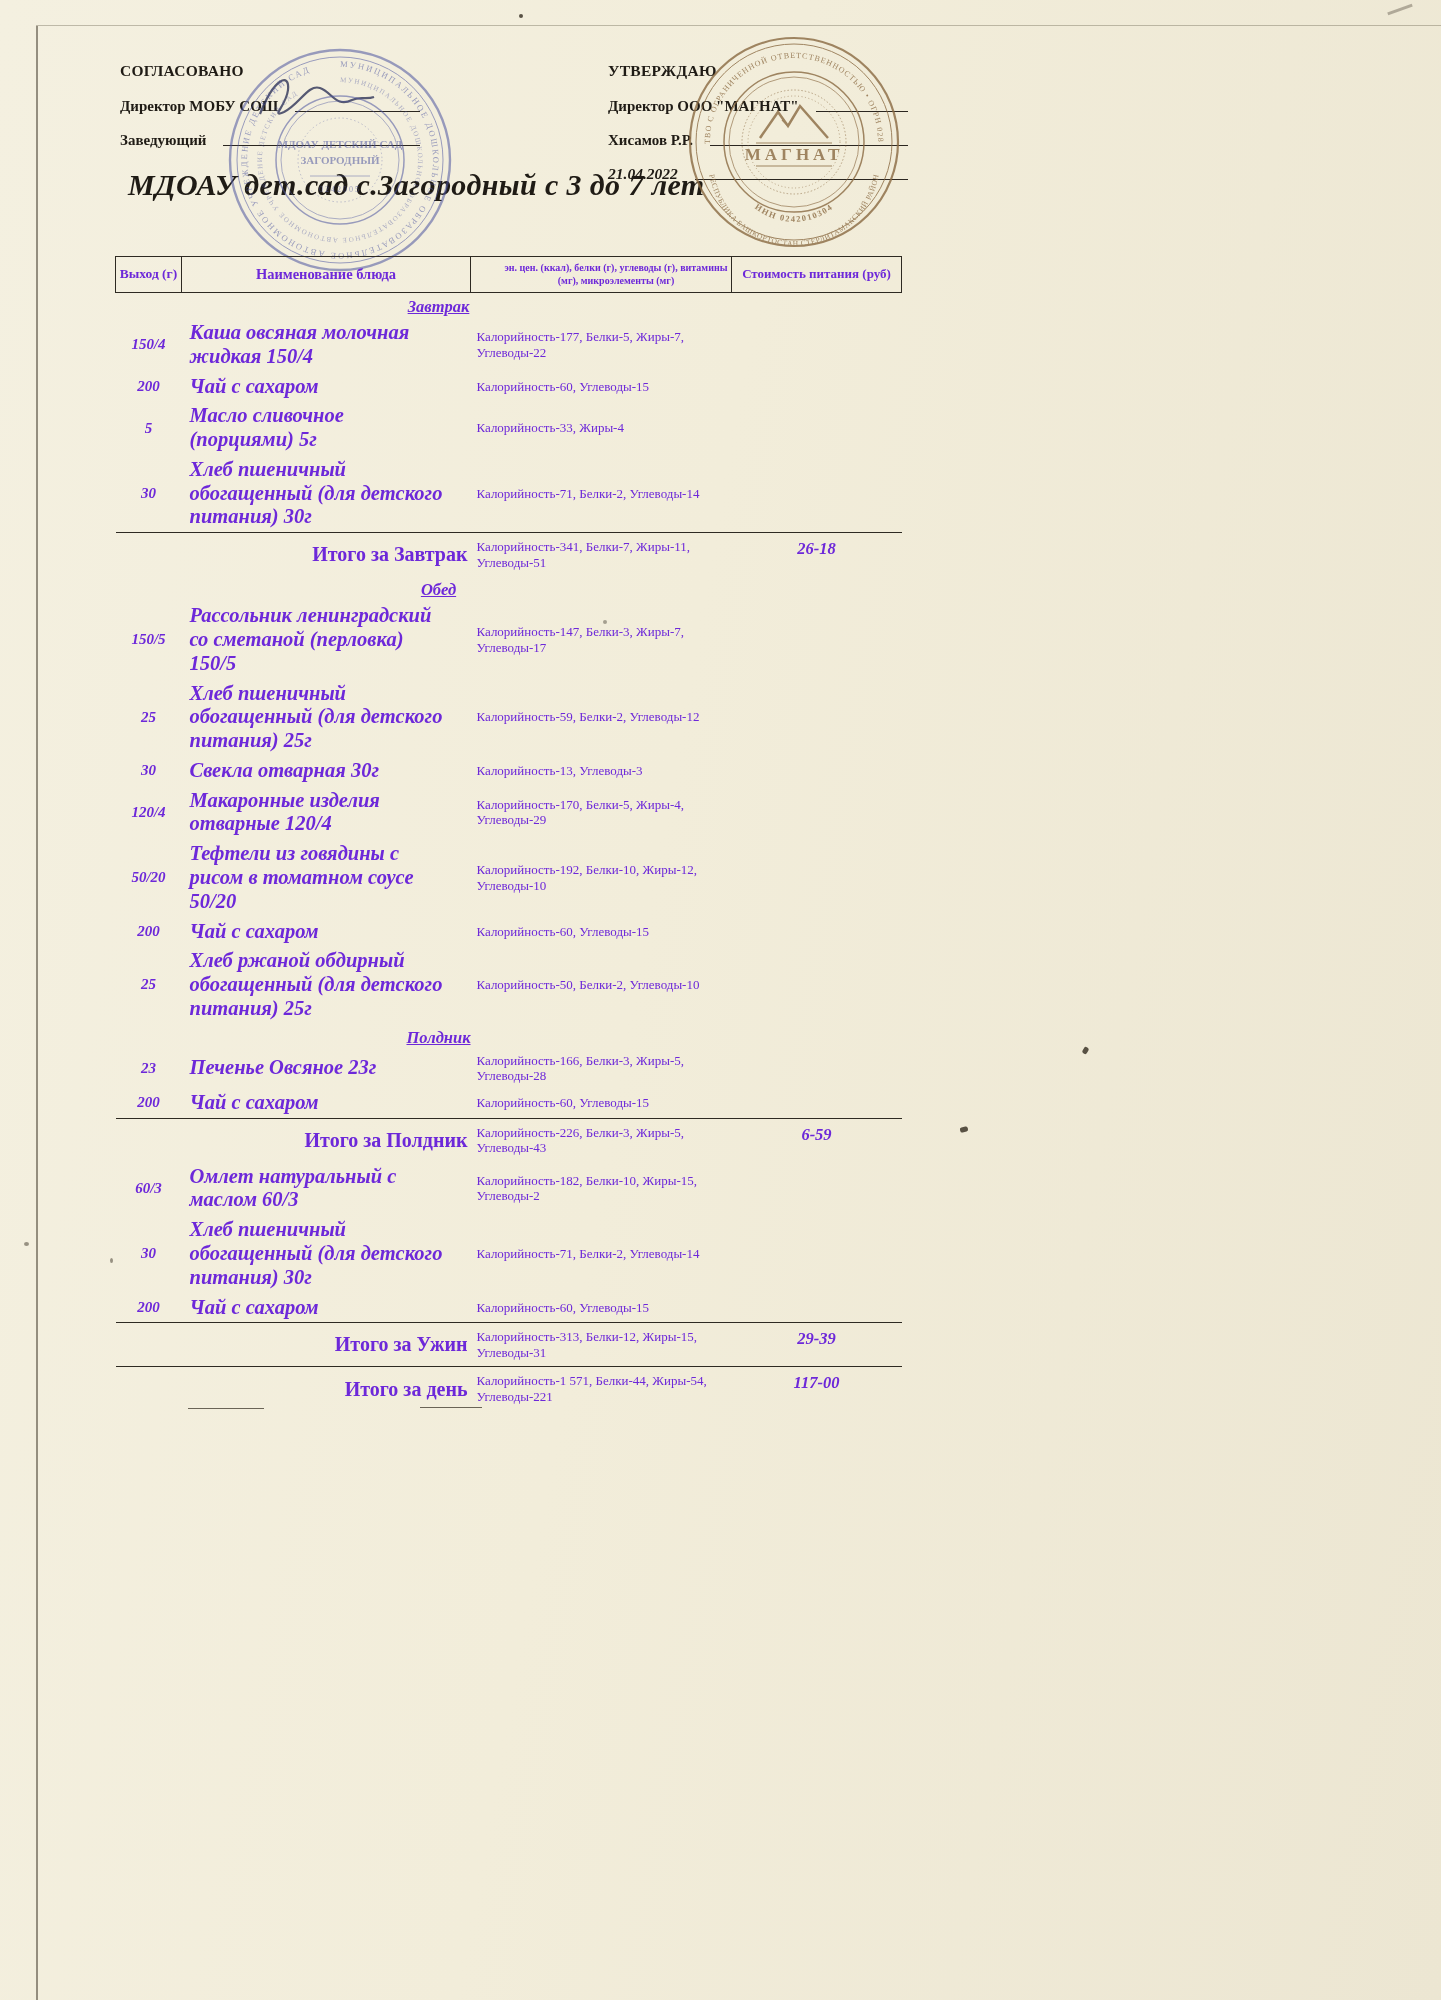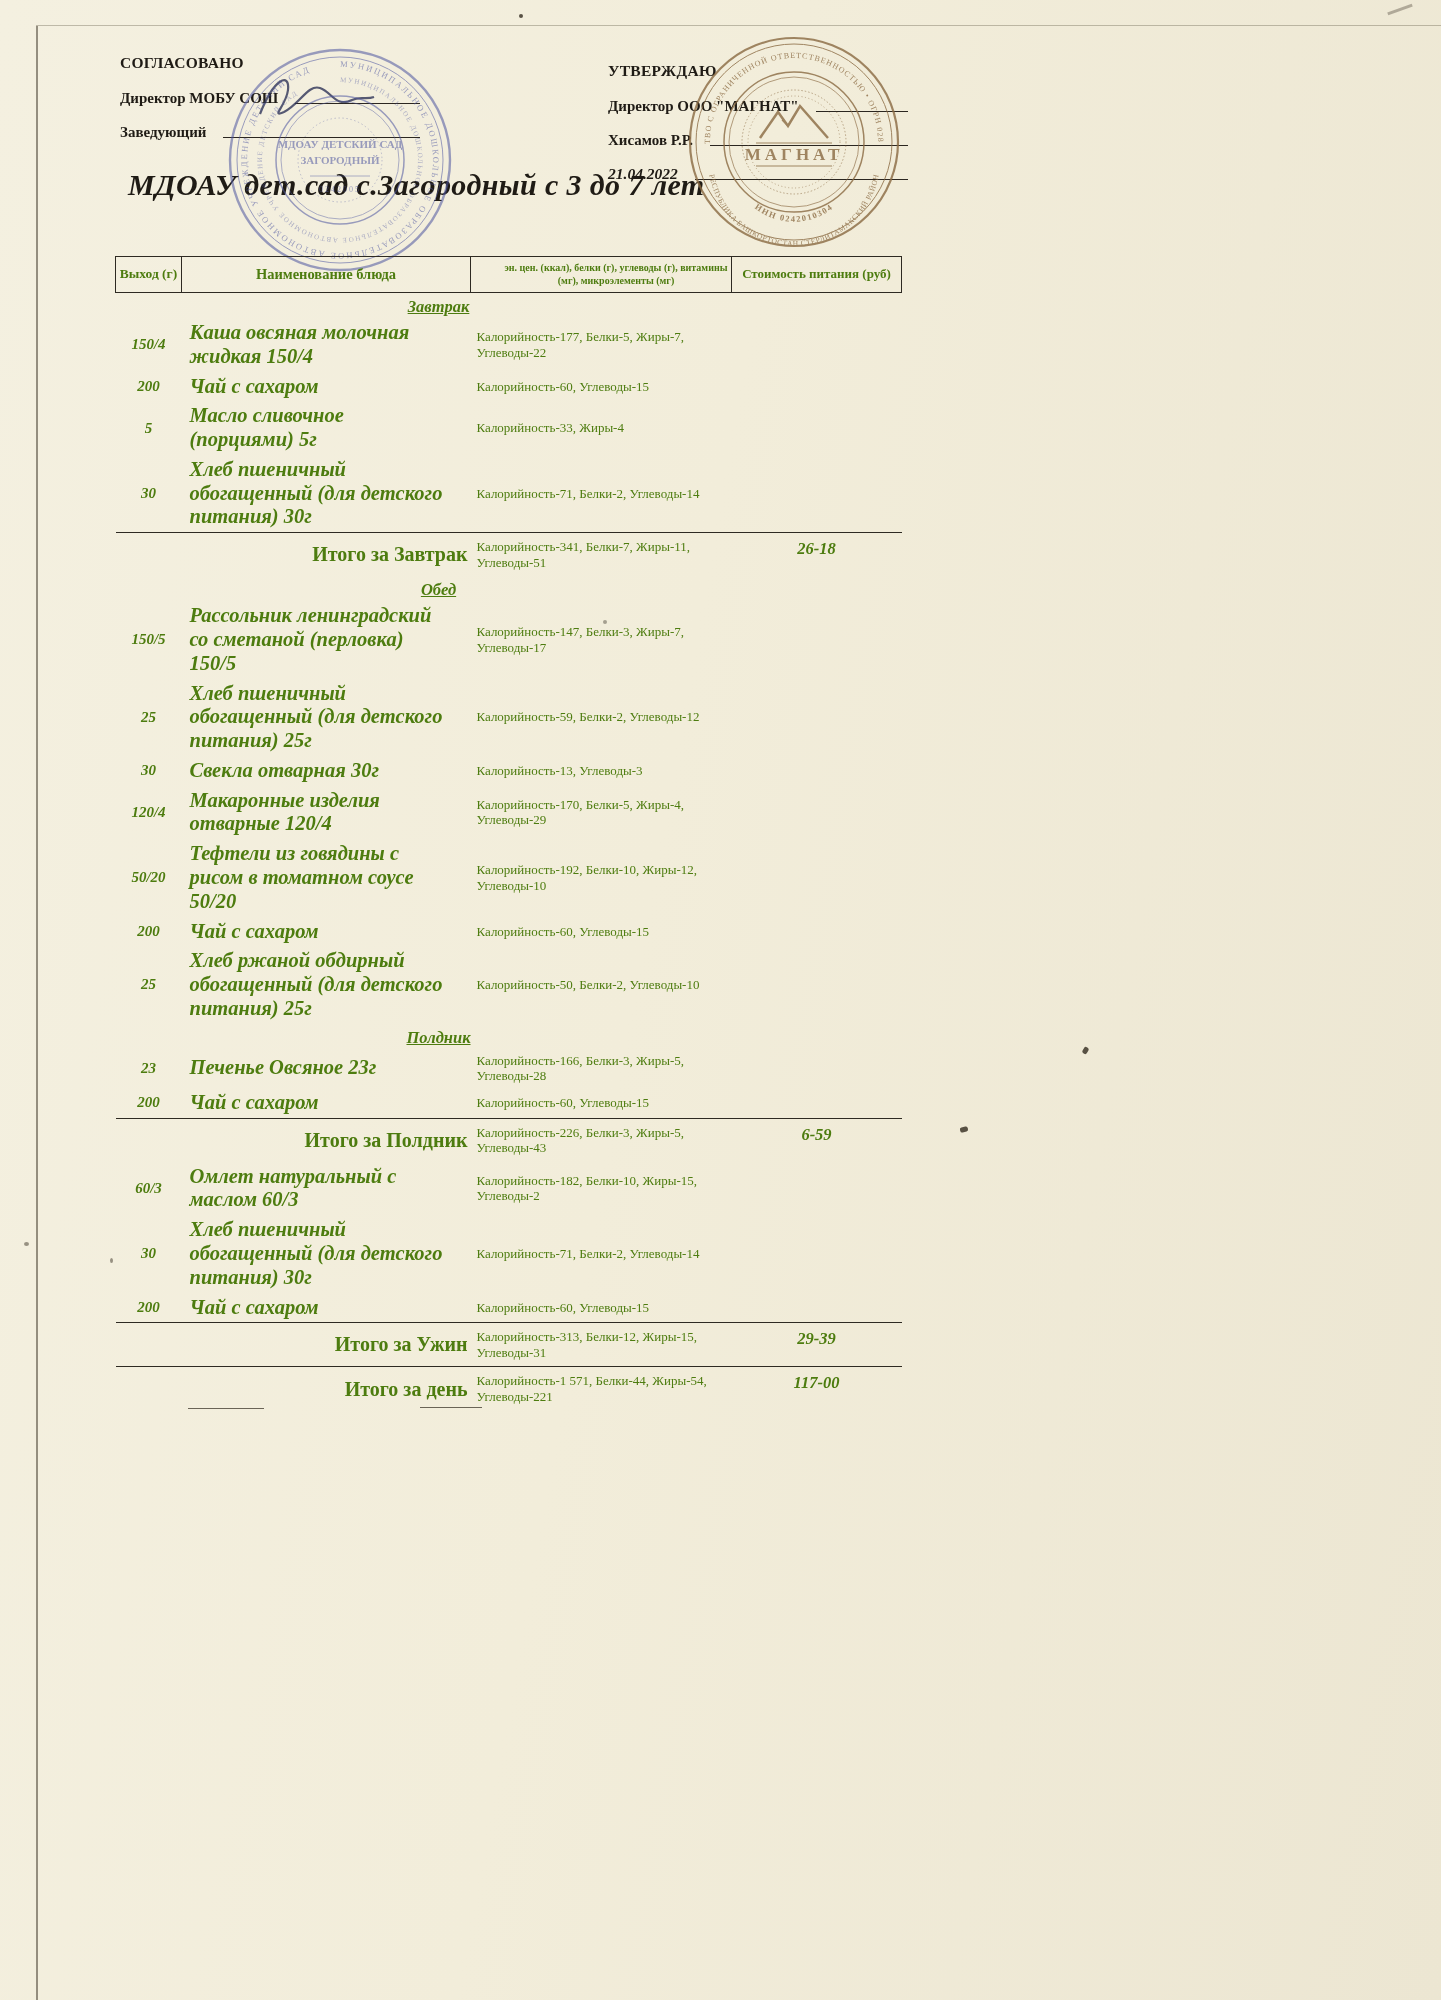--- a/index.html
+++ b/index.html
@@ -17,39 +17,39 @@
     background:rgba(90,82,64,.35); }
   .corner-mark { position:absolute; right:28px; top:8px; width:26px; height:3px;
     background:rgba(60,52,40,.35); transform:rotate(-20deg); }
 
   
   .approve { position:absolute; width:300px; font-weight:bold; font-size:15px; }
   .approve .h-label { font-size:15.5px; margin-bottom:14px; letter-spacing:.3px; }
   .sig-row { display:flex; align-items:flex-end; margin-bottom:13px; min-height:21px;gap:10px; }
   .sig-row .txt { white-space:nowrap; }
   .sig-row .rule { flex:1; border-bottom:1.4px solid #2b2620; margin:0 0 3px 7px; height:1em; }
-  .approve-left { left:120px; top:54px; }
+  .approve-left { left:120px; top:62px; }
   .approve-right { left:608px; top:62px; }
   .date-row .txt { font-style:italic; font-size:15.5px; }
 
   .squiggle { position:absolute; left:248px; top:70px; pointer-events:none; }
 
   .doc-title {
     position:absolute; left:128px; top:168px; width:660px;
     font-size:30px; font-weight:bold; font-style:italic; letter-spacing:.4px;
     white-space:nowrap;
   }
 
   .stamp { position:absolute; pointer-events:none; }
   .stamp-school { left:224px; top:44px; opacity:.55; }
   .stamp-magnat { left:686px; top:34px; opacity:.8; }
 
   
   .menu-table { position:absolute; left:115px; top:256px; width:786px;
-    border-collapse:collapse; table-layout:fixed; color:#4d7c0f; }
+    border-collapse:collapse; table-layout:fixed; color:#6d28d9; }
   .menu-table col.c1 { width:66px; }
   .menu-table col.c2 { width:289px; }
   .menu-table col.c3 { width:261px; }
   .menu-table col.c4 { width:170px; }
   .menu-table thead td {
     border:1.6px solid #2e2a22; font-weight:bold; text-align:center;
     vertical-align:middle; padding:5px 2px; line-height:1.25; font-size:13.5px;
   }
   .menu-table thead td.hd-c2 { font-size:14.5px; }
   .menu-table thead td.hd-c3 { font-size:10px;padding-left:32px; }

